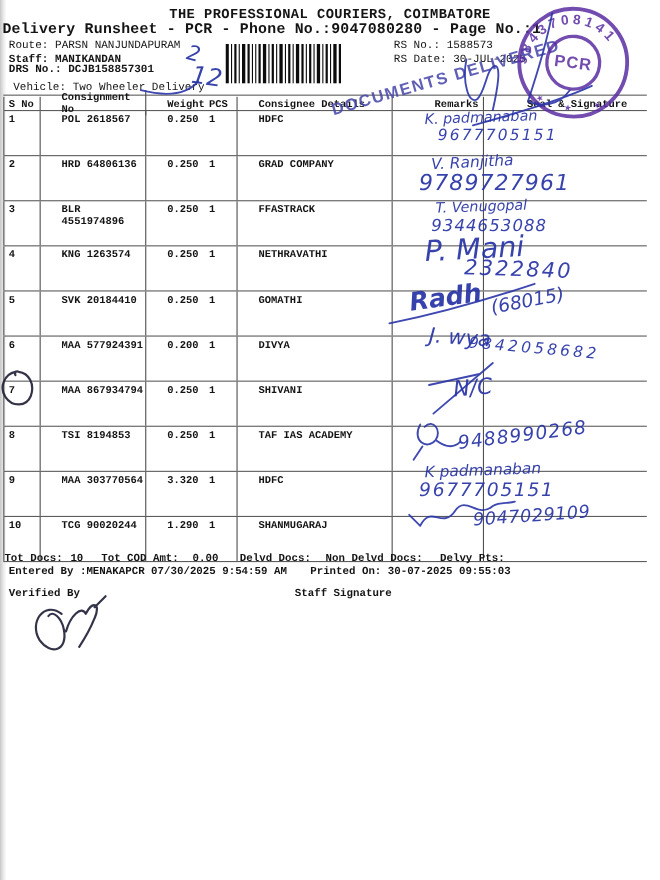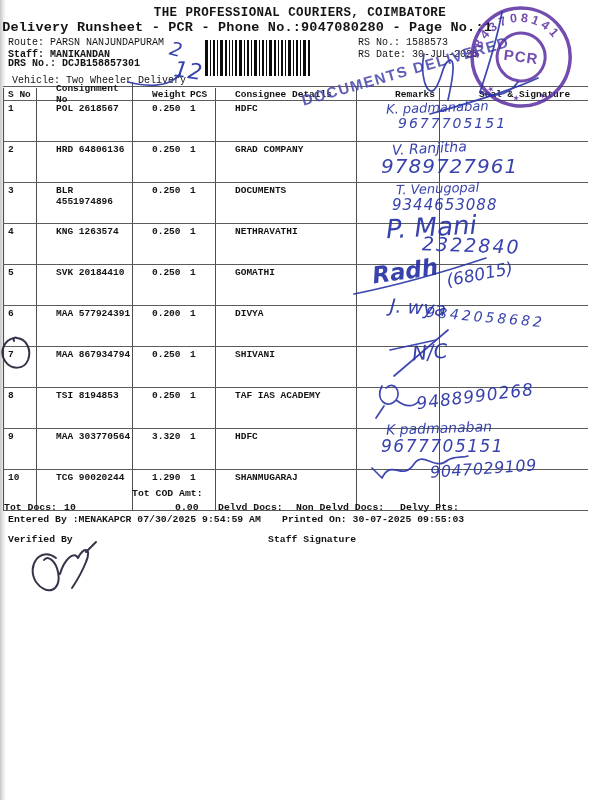--- a/index.html
+++ b/index.html
@@ -124,21 +124,21 @@
       <div class="c c-rem"></div>
       <div class="c c-seal"></div>
     </div>
     <div class="trow tdata">
       <div class="c c-sno">3</div>
       <div class="c c-con">BLR 4551974896</div>
       <div class="c c-wp">
           <span class="w">0.250</span>
           <span>1</span>
         </div>
-      <div class="c c-cons">DOCUMENTS</div>
+      <div class="c c-cons">FFASTRACK</div>
       <div class="c c-rem"></div>
       <div class="c c-seal"></div>
     </div>
     <div class="trow tdata">
       <div class="c c-sno">4</div>
       <div class="c c-con">KNG 1263574</div>
       <div class="c c-wp">
           <span class="w">0.250</span>
           <span>1</span>
         </div>
@@ -279,21 +279,21 @@
       <path d="M372,468 L382,478 M382,478 C392,458 402,482 414,464 C424,450 434,472 448,460 C454,456 462,458 468,456"></path>
     </g>
     <g stroke="#23233a" fill="none" stroke-width="2" stroke-linecap="round" opacity=".92">
       <path d="M14,338 C4,340 -1,352 5,361 C11,370 24,370 28,360 C32,349 26,339 17,338 C15,337 13,338 14,341"></path>
       <path d="M56,558 C40,546 26,566 36,582 C46,596 62,592 58,572 C56,562 48,554 44,560 M60,574 C64,560 74,550 78,558 M78,558 C84,546 92,548 86,562 C82,572 76,582 72,588 M86,552 L96,542"></path>
     </g>
   </svg>
 
   <div class="abs foot" style="left:4px;top:502px;">Tot Docs:</div>
   <div class="abs foot" style="left:64px;top:502px;">10</div>
-  <div class="abs foot" style="left:92px;top:488px;margin-left:40px;">Tot COD Amt:</div>
+  <div class="abs foot" style="left:92px;top:502px;">Tot COD Amt:</div>
   <div class="abs foot" style="left:175px;top:502px;">0.00</div>
   <div class="abs foot" style="left:218px;top:502px;">Delvd Docs:</div>
   <div class="abs foot" style="left:296px;top:502px;">Non Delvd Docs:</div>
   <div class="abs foot" style="left:400px;top:502px;">Delvy Pts:</div>
 
   <div class="abs foot" style="left:8px;top:514px;">Entered By :MENAKAPCR 07/30/2025 9:54:59 AM</div>
   <div class="abs foot" style="left:282px;top:514px;">Printed On: 30-07-2025 09:55:03</div>
 
   <div class="abs foot" style="left:8px;top:534px;">Verified By</div>
   <div class="abs foot" style="left:268px;top:534px;">Staff Signature</div>

